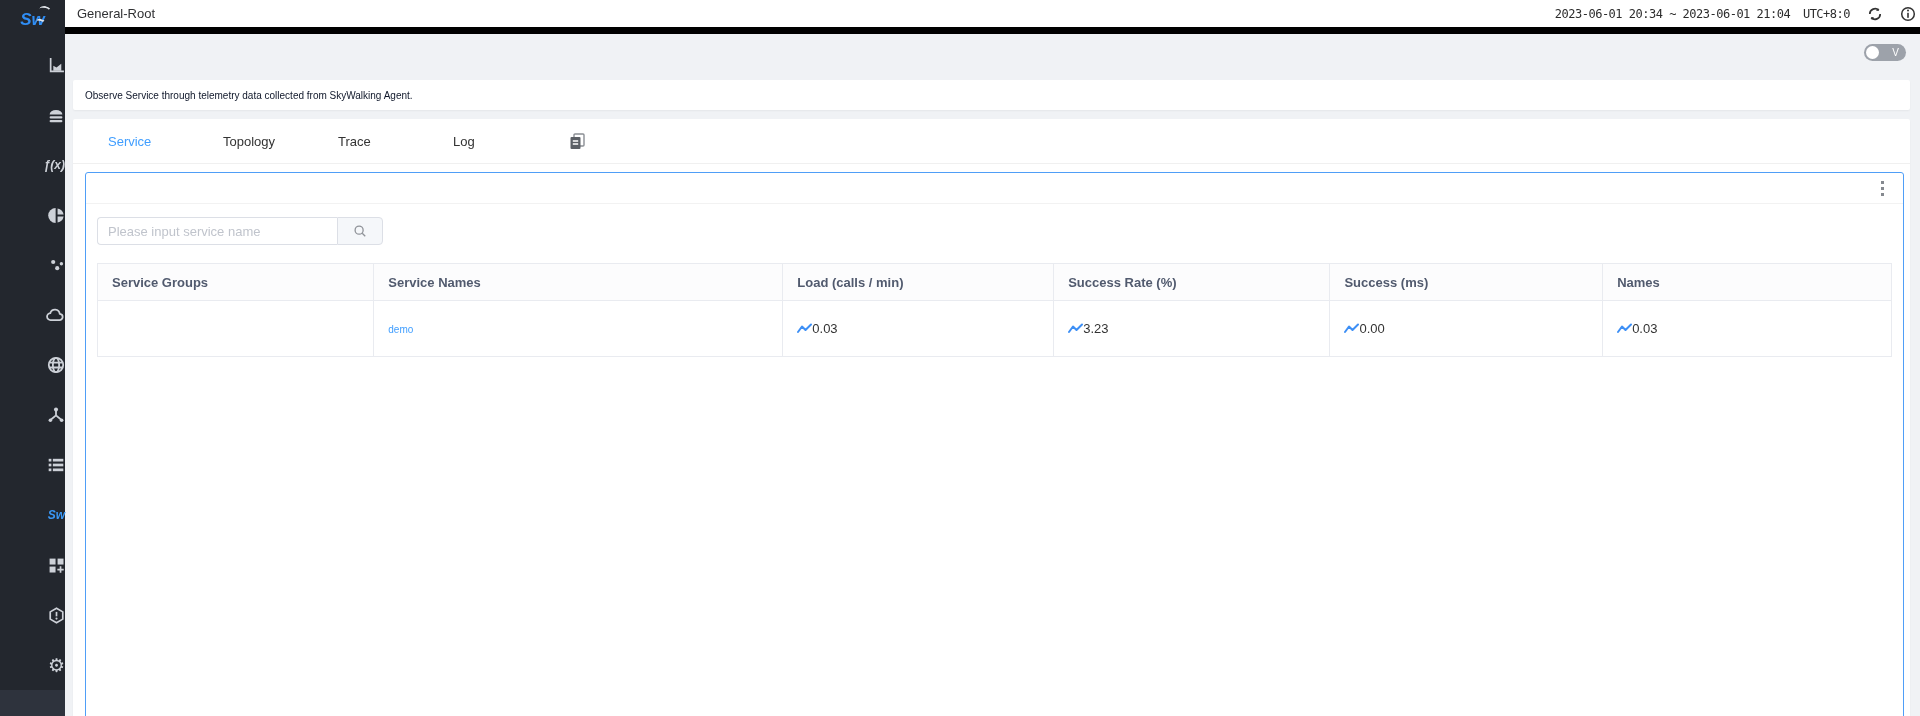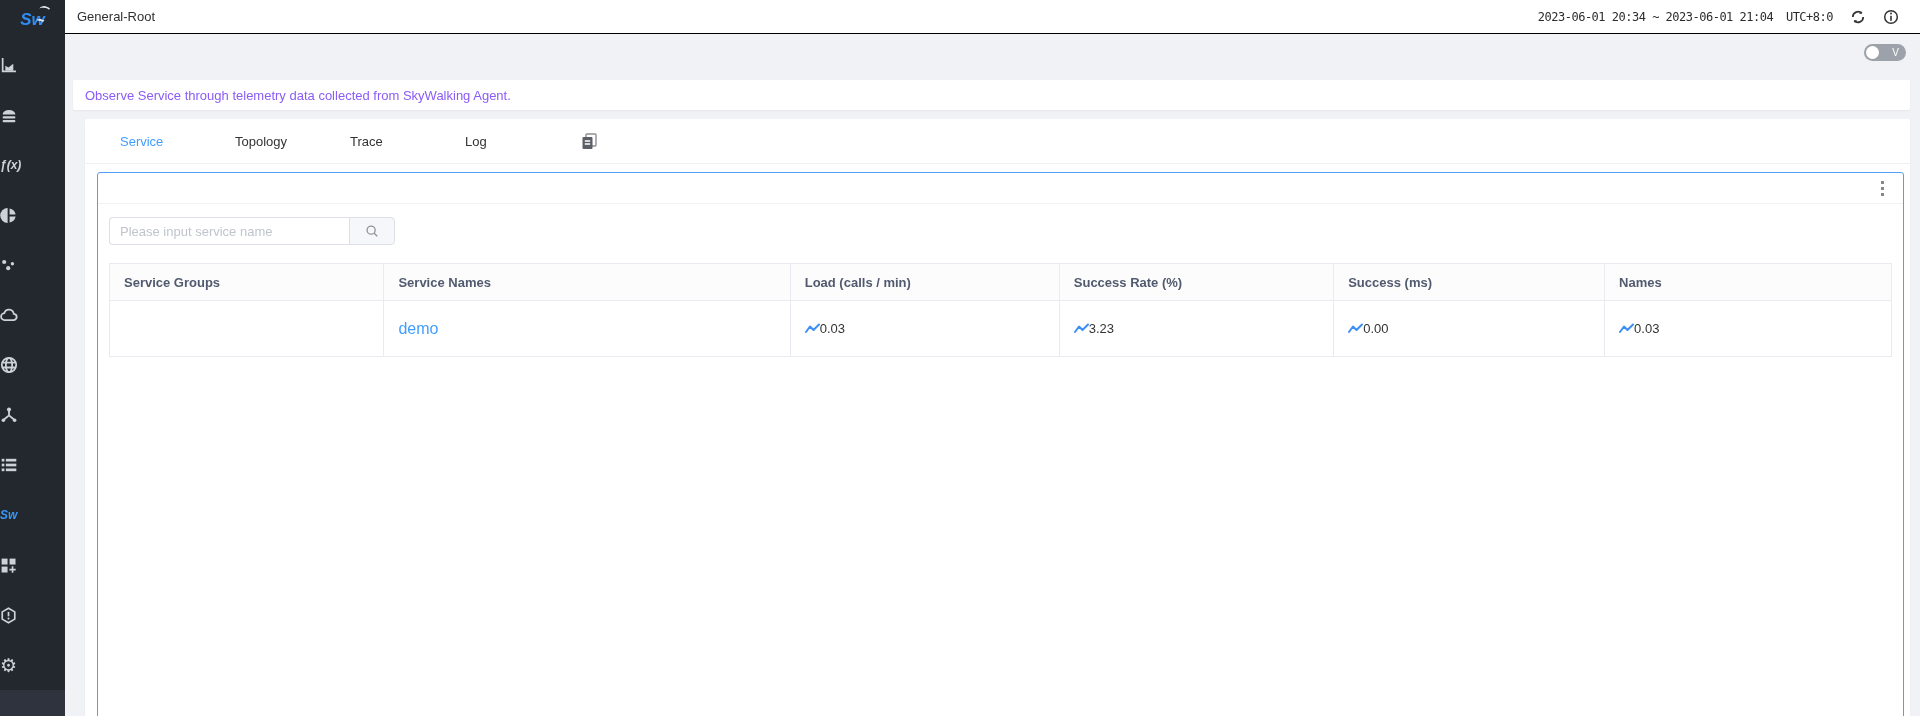--- a/index.html
+++ b/index.html
@@ -10,47 +10,47 @@
   }
   
   .sidebar { position:absolute; left:0; top:0; width:65px; height:716px;
     background:#23272e; display:flex; flex-direction:column; z-index:10; }
   .logo-block { height:44px; display:flex; align-items:center; justify-content:center; position:relative; }
   .logo-text { color:#2f8df4; font-weight:bold; font-style:italic; font-size:17px; letter-spacing:0; position:relative; }
   .logo-swoosh { position:absolute; top:6px; right:14px; width:12px; height:9px;
     border-top:2.5px solid #dfe3e8; border-right:2.5px solid transparent;
     border-radius:100% 100% 0 0; transform:rotate(14deg); }
   .nav-items { display:flex; flex-direction:column; margin-top:0; }
-  .nav-item { height:50px; display:flex; align-items:center; justify-content:flex-start; cursor:pointer; }
+  .nav-item { height:50px; display:flex; align-items:center; justify-content:flex-end; cursor:pointer; }
   .nav-item svg { display:block; }
   .icon-stroke { stroke:#cdd1d8; fill:none; stroke-width:1.6; }
   .icon-fill { fill:#cdd1d8; }
   .fx-text { color:#cdd1d8; font-weight:bold; font-style:italic; font-size:12px; }
   .sw-mini { color:#3a97f5; font-weight:bold; font-style:italic; font-size:12px; position:relative; }
   .gear-glyph { color:#cdd1d8; font-size:19px; line-height:1; font-family:"DejaVu Sans",sans-serif; }
   .sidebar-footer { margin-top:auto; height:28px; background:#2e333d; cursor:pointer; }
   
   .header { position:absolute; left:65px; top:0; right:0; height:34px; background:#fff;
-    border-bottom:1px solid #000000; display:flex; align-items:center; z-index:5; }
+    border-bottom:7px solid #000000; display:flex; align-items:center; z-index:5; }
   .page-title { margin-left:12px; font-size:13px; font-weight:500; color:#303133; }
-  .header-right { margin-left:auto; display:flex; align-items:center; gap:16px; padding-right:21px; }
+  .header-right { margin-left:auto; display:flex; align-items:center; gap:16px; padding-right:4px; }
   .time-range { font-family:"DejaVu Sans Mono","Liberation Mono",monospace; font-size:12px;
     color:#2c2c2c; letter-spacing:-0.5px; cursor:pointer; }
   .hdr-icon { width:17px; height:17px; display:flex; align-items:center; justify-content:center; cursor:pointer; }
   
   .main { position:absolute; left:65px; top:34px; right:0; bottom:0; background:#f0f2f5; overflow:hidden; }
   .toolbar { height:30px; position:relative; }
   .toggle { position:absolute; right:14px; top:10px; width:42px; height:17px; border-radius:9px;
     background:#9da2aa; cursor:pointer; }
   .toggle-knob { position:absolute; left:2px; top:2px; width:13px; height:13px; border-radius:50%; background:#fff; }
   .toggle-label { position:absolute; right:7px; top:2px; color:#fff; font-size:10px; line-height:13px; }
   .banner-card { margin:16px 10px 0 8px; height:30px; background:#fff; border-radius:2px;
     box-shadow:0 1px 2px rgba(0,0,0,.05); display:flex; align-items:center; padding-left:12px; }
-  .banner-text { color:#8b5cf6; font-size:13px; }
-  .main-card { margin:9px 10px 0 20px; height:597px; background:#fff; border-radius:2px 2px 0 0;
+  .banner-text { color:#0f172a; font-size:10px; }
+  .main-card { margin:9px 10px 0 8px; height:597px; background:#fff; border-radius:2px 2px 0 0;
     box-shadow:0 1px 2px rgba(0,0,0,.05); overflow:hidden; }
   
   .tabs-row { height:45px; border-bottom:1px solid #f0f0f0; display:flex; align-items:center; padding-left:35px; }
   .tab { width:115px; font-size:13px; color:#333; cursor:pointer; }
   .tab.active { color:#409eff; }
   .tab-copy-icon { width:20px; height:18px; cursor:pointer; display:flex; align-items:flex-end; }
   
   .card-body { padding:8px 6px 0 12px; }
   .panel { border:1px solid #4f9ef7; border-radius:3px; height:552px; background:#fff; }
   .panel-header { height:31px; border-bottom:1px solid #f2f2f2; display:flex; align-items:center;
@@ -63,21 +63,21 @@
     border-radius:4px 0 0 4px; padding:0 10px; font-size:13px; color:#333; outline:none;
     font-family:"Liberation Sans","DejaVu Sans",sans-serif; }
   .search-input::placeholder { color:#c0c4cc; }
   .search-btn { width:46px; height:28px; border:1px solid #dcdfe6; background:#f5f7fa;
     border-radius:0 4px 4px 0; display:flex; align-items:center; justify-content:center; cursor:pointer; }
   
   table { margin-top:18px; width:100%; border-collapse:collapse; table-layout:fixed; }
   th, td { border:1px solid #e9ebf0; padding-left:14px; text-align:left; }
   th { height:37px; font-size:13px; font-weight:bold; color:#515a6e; background:#fcfcfd; }
   td { height:56px; font-size:13px; color:#333; }
-  .svc-link { color:#409eff; font-size:16px; text-decoration:none; cursor:pointer; }
+  .svc-link { color:#409eff; font-size:10px; text-decoration:none; cursor:pointer; }
   .metric { display:flex; align-items:center; }
   .trend-icon { cursor:pointer; display:flex; }
 </style>
 </head>
 <body>
 
 <nav class="sidebar">
   <div class="logo-block">
     <span class="logo-text">Sw</span>
     <span class="logo-swoosh"></span>

